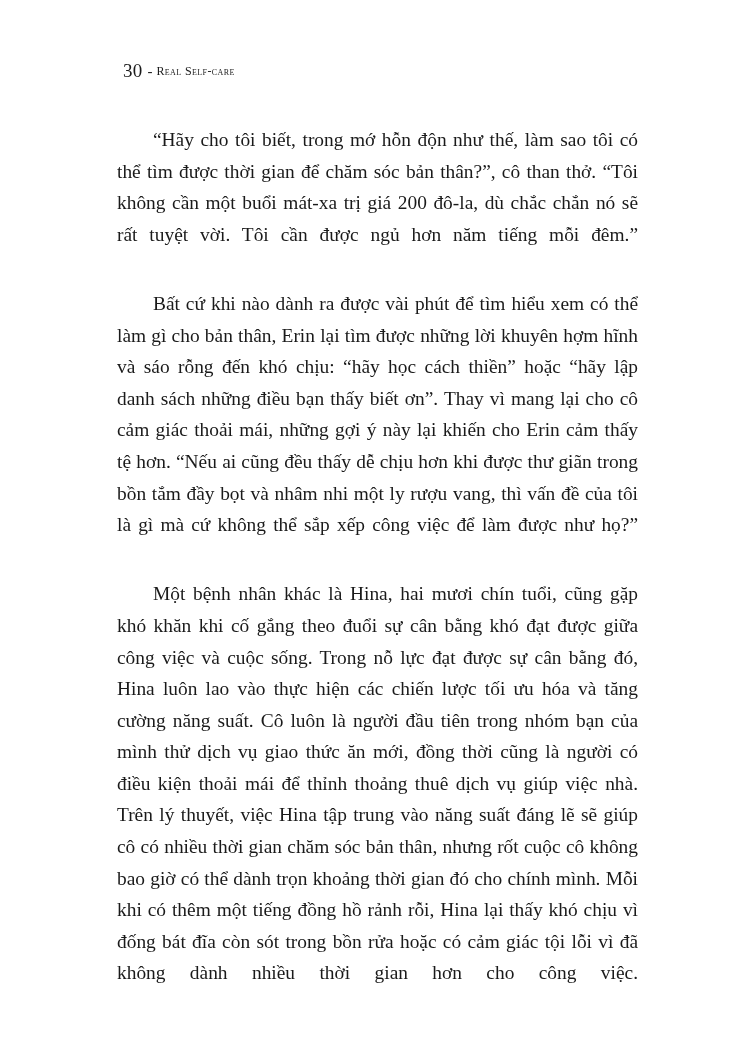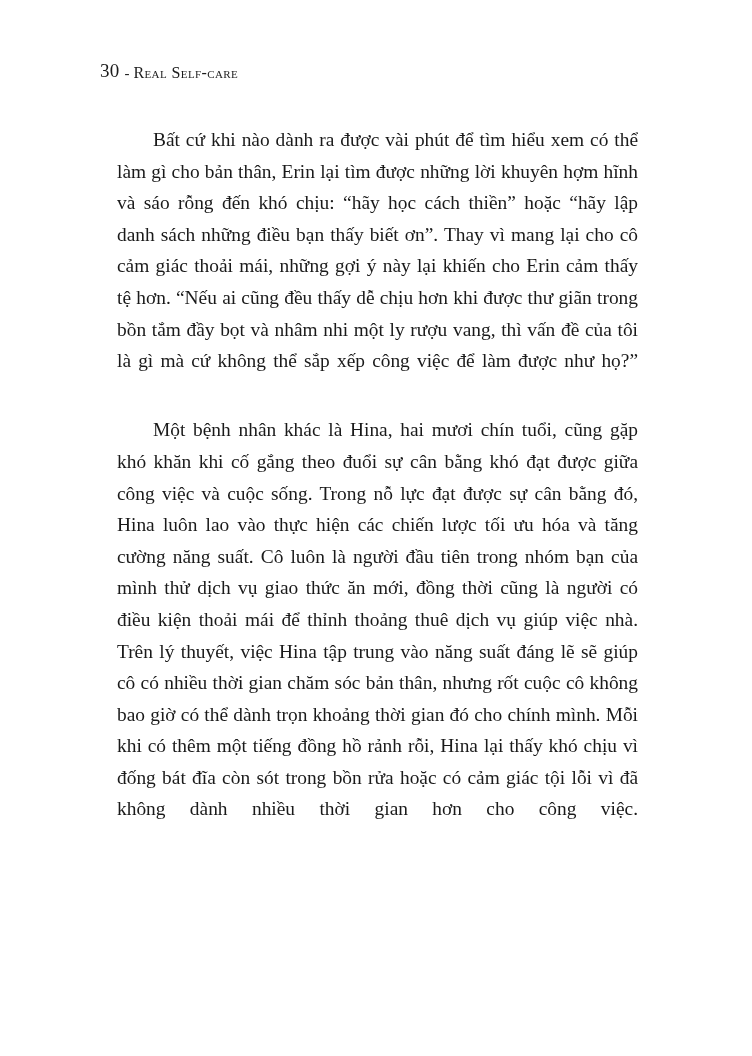--- a/index.html
+++ b/index.html
@@ -18,37 +18,37 @@
 
   .page {
     position: absolute;
     inset: 0;
     background: #ffffff;
   }
 
   
   .running-head {
     position: absolute;
-    left: 100px;
+    left: 123px;
     top: 60px;
     display: flex;
-    align-items: flex-end;
+    align-items: center;
     white-space: nowrap;
     color: #1b1b1b;
   }
   .rh-folio {
     font-size: 19px;
     letter-spacing: 0.2px;
   }
   .rh-sep {
     font-size: 15px;
     padding: 0 4px 0 5px;
   }
   .rh-title {
-    font-size: 16px;
+    font-size: 12px;
     font-variant: small-caps;
     letter-spacing: 0.4px;
   }
 
   
   .body-block {
     position: absolute;
     left: 117px;
     top: 124px;
     width: 521px;
@@ -80,17 +80,18 @@
 
 <div class="page">
 
   <div class="running-head">
     <span class="rh-folio">30</span>
     <span class="rh-sep">-</span>
     <span class="rh-title">Real Self-care</span>
   </div>
 
   <div class="body-block">
+    <p class="para">“Hãy cho tôi biết, trong mớ hỗn độn như thế, làm sao tôi có thể tìm được thời gian để chăm sóc bản thân?”, cô than thở. “Tôi không cần một buổi mát-xa trị giá 200 đô-la, dù chắc chắn nó sẽ rất tuyệt vời. Tôi cần được ngủ hơn năm tiếng mỗi đêm.”</p>
     <p class="para">Bất cứ khi nào dành ra được vài phút để tìm hiểu xem có thể làm gì cho bản thân, Erin lại tìm được những lời khuyên hợm hĩnh và sáo rỗng đến khó chịu: “hãy học cách thiền” hoặc “hãy lập danh sách những điều bạn thấy biết ơn”. Thay vì mang lại cho cô cảm giác thoải mái, những gợi ý này lại khiến cho Erin cảm thấy tệ hơn. “Nếu ai cũng đều thấy dễ chịu hơn khi được thư giãn trong bồn tắm đầy bọt và nhâm nhi một ly rượu vang, thì vấn đề của tôi là gì mà cứ không thể sắp xếp công việc để làm được như họ?”</p>
     <p class="para">Một bệnh nhân khác là Hina, hai mươi chín tuổi, cũng gặp khó khăn khi cố gắng theo đuổi sự cân bằng khó đạt được giữa công việc và cuộc sống. Trong nỗ lực đạt được sự cân bằng đó, Hina luôn lao vào thực hiện các chiến lược tối ưu hóa và tăng cường năng suất. Cô luôn là người đầu tiên trong nhóm bạn của mình thử dịch vụ giao thức ăn mới, đồng thời cũng là người có điều kiện thoải mái để thỉnh thoảng thuê dịch vụ giúp việc nhà. Trên lý thuyết, việc Hina tập trung vào năng suất đáng lẽ sẽ giúp cô có nhiều thời gian chăm sóc bản thân, nhưng rốt cuộc cô không bao giờ có thể dành trọn khoảng thời gian đó cho chính mình. Mỗi khi có thêm một tiếng đồng hồ rảnh rỗi, Hina lại thấy khó chịu vì đống bát đĩa còn sót trong bồn rửa hoặc có cảm giác tội lỗi vì đã không dành nhiều thời gian hơn cho công việc.</p>
   </div>
 
 </div>
 
 </body></html>

